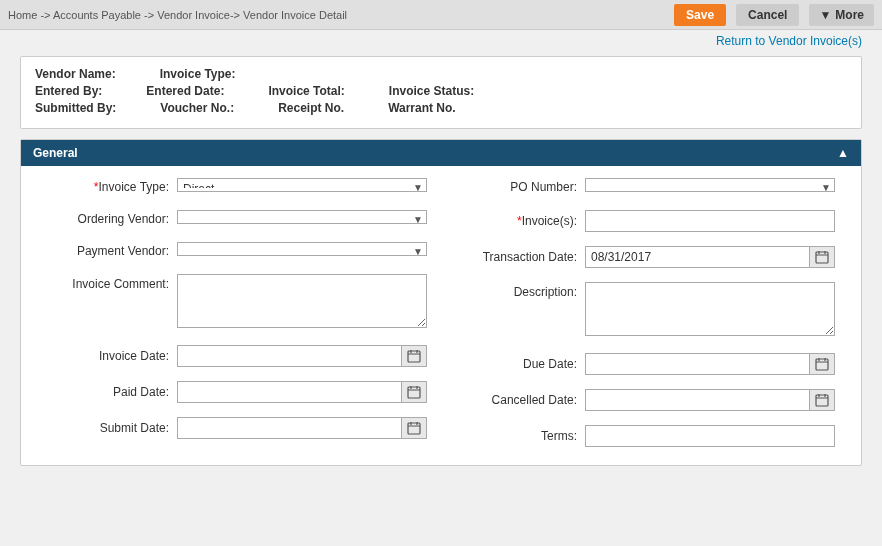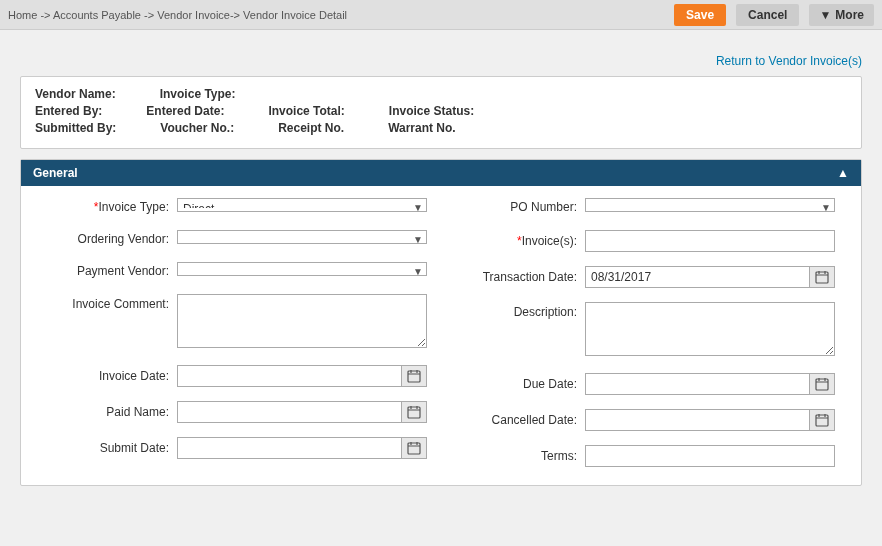--- a/index.html
+++ b/index.html
@@ -15,21 +15,21 @@
       border-bottom: 1px solid #ccc;
       height: 30px;
     }
     .breadcrumb { color: #555; font-size: 11px; }
     .top-actions { display: flex; gap: 10px; }
     .btn-save { background: #f47c20; color: white; border: none; padding: 4px 12px; cursor: pointer; border-radius: 2px; font-size: 12px; font-weight: bold; }
     .btn-cancel { background: #ccc; color: #333; border: none; padding: 4px 12px; cursor: pointer; border-radius: 2px; font-size: 12px; font-weight: bold; }
     .btn-more { background: #ccc; color: #333; border: none; padding: 4px 10px; cursor: pointer; border-radius: 2px; font-size: 12px; font-weight: bold; display: flex; align-items: center; gap: 4px; }
 
     
-    .content { padding: 24px 20px; }
+    .content { padding: 4px 20px; }
 
     .return-link { text-align: right; margin-bottom: 8px; }
     .return-link a { color: #007baf; text-decoration: none; font-size: 12px; }
 
     
     .summary-panel {
       background: white;
       border: 1px solid #ccc;
       padding: 10px 14px;
       margin-bottom: 10px;
@@ -215,21 +215,21 @@
                   <rect x="1" y="2" width="12" height="11" rx="1" stroke="#555" stroke-width="1.2" fill="none"></rect>
                   <line x1="1" y1="5" x2="13" y2="5" stroke="#555" stroke-width="1"></line>
                   <line x1="4" y1="1" x2="4" y2="4" stroke="#555" stroke-width="1.2"></line>
                   <line x1="10" y1="1" x2="10" y2="4" stroke="#555" stroke-width="1.2"></line>
                 </svg>
               </button>
             </div>
           </div>
 
           <div class="form-row">
-            <label class="form-label">Paid Name:</label>
+            <label class="form-label">Paid Date:</label>
             <div class="date-wrapper">
               <input type="text" class="form-control" style="">
               <button class="cal-btn">
                 <svg class="cal-icon" viewBox="0 0 14 14" fill="none">
                   <rect x="1" y="2" width="12" height="11" rx="1" stroke="#555" stroke-width="1.2" fill="none"></rect>
                   <line x1="1" y1="5" x2="13" y2="5" stroke="#555" stroke-width="1"></line>
                   <line x1="4" y1="1" x2="4" y2="4" stroke="#555" stroke-width="1.2"></line>
                   <line x1="10" y1="1" x2="10" y2="4" stroke="#555" stroke-width="1.2"></line>
                 </svg>
               </button>

